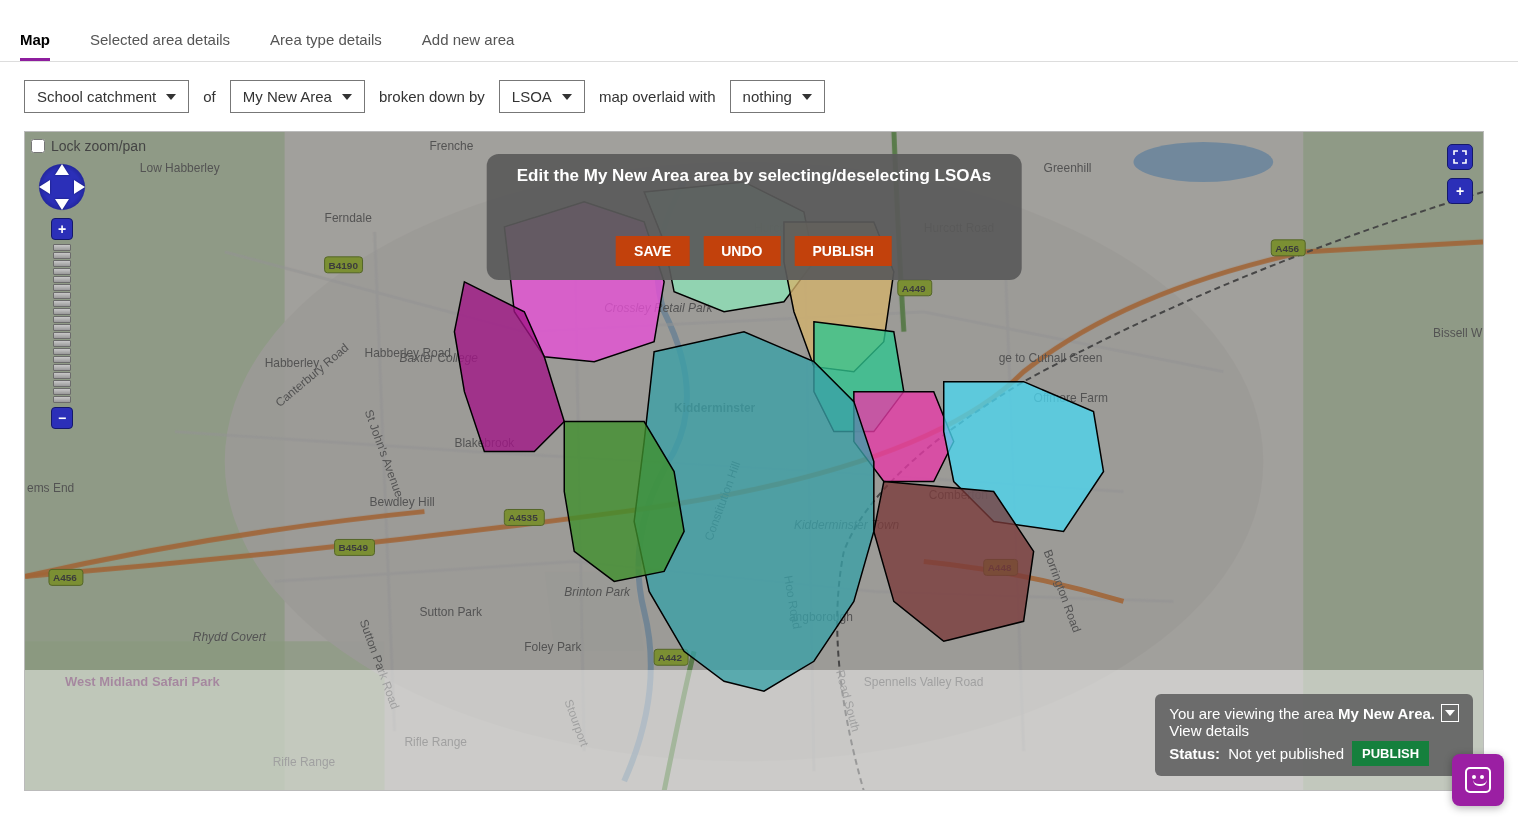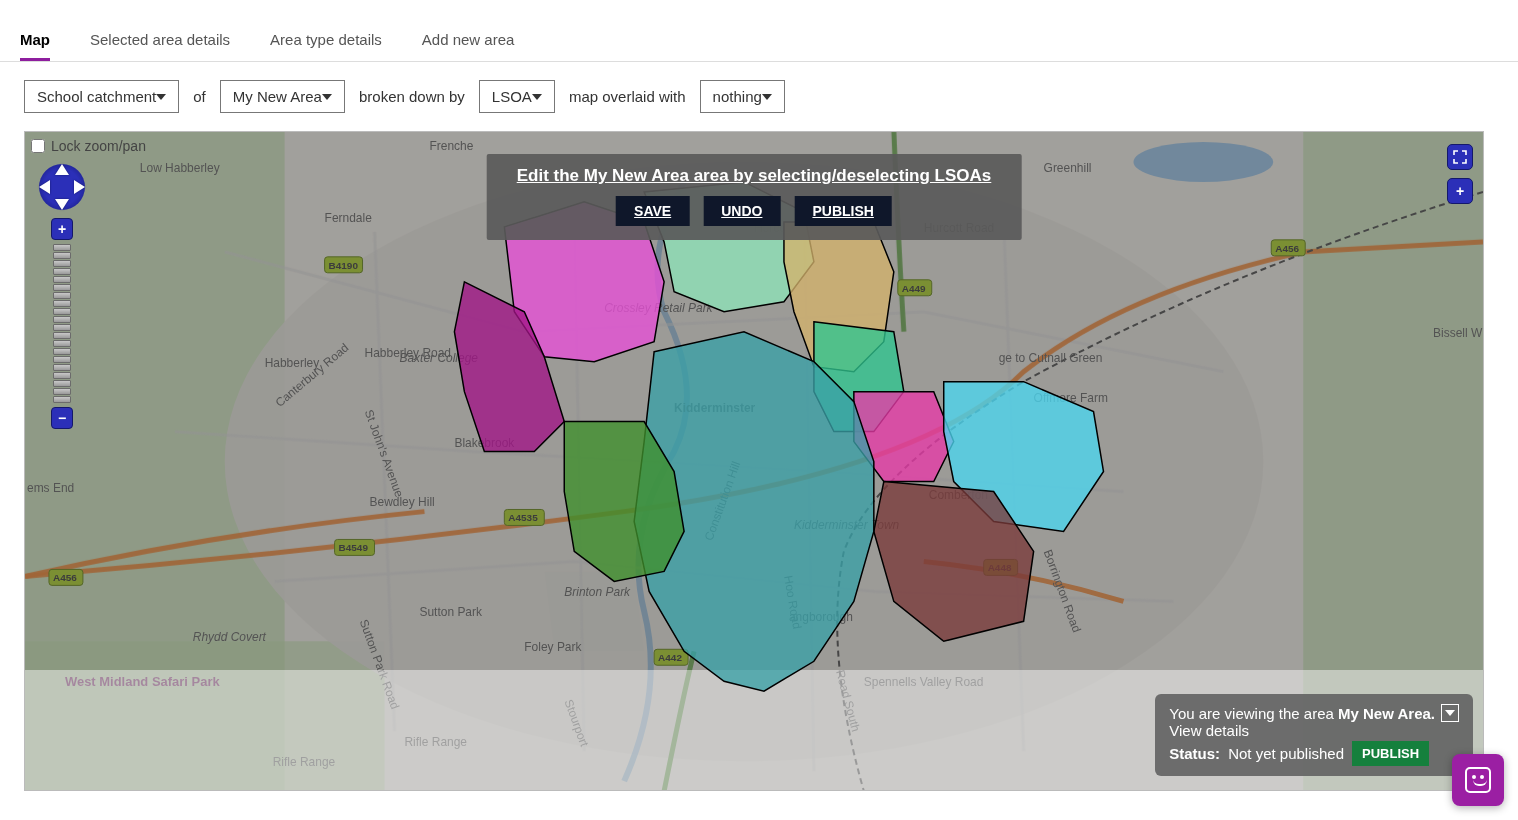--- a/index.html
+++ b/index.html
@@ -6,21 +6,21 @@
   body { font-family: "Segoe UI", Arial, sans-serif; font-size: 14px; color: #333; background: #fff; width: 1518px; height: 820px; overflow: hidden; }
 
   
   .tabs { display: flex; gap: 40px; padding: 23px 20px 0 20px; border-bottom: 1px solid #ddd; }
   .tab { padding: 8px 0 10px 0; color: #555; cursor: pointer; font-size: 15px; }
   .tab.active { color: #000; font-weight: 600; border-bottom: 3px solid #8e1e9e; }
 
   
   .filter-row { display: flex; align-items: center; gap: 14px; padding: 18px 24px; }
   .filter-text { color: #333; font-size: 15px; }
-  .dropdown { border: 1px solid #777; padding: 7px 12px; display: inline-flex; align-items: center; cursor: pointer; font-size: 15px; background: #fff; }
+  .dropdown { border: 1px solid #777; padding: 7px 12px; display: inline-flex; align-items: center; gap: 10px; cursor: pointer; font-size: 15px; background: #fff; }
   .caret-down { width: 0; height: 0; border-left: 5px solid transparent; border-right: 5px solid transparent; border-top: 6px solid #333; }
 
   
   .map-wrap { position: relative; margin: 0 24px; width: 1460px; height: 660px; border: 1px solid #bbb; overflow: hidden; }
 
   
   .lock-box { position: absolute; top: 6px; left: 6px; display: flex; align-items: center; gap: 6px; font-size: 14px; color: #444; z-index: 20; }
   .lock-box input { width: 14px; height: 14px; }
 
   
@@ -35,24 +35,24 @@
   .zoom-col { margin-top: 8px; display: flex; flex-direction: column; align-items: center; }
   .zoom-btn { width: 22px; height: 22px; background: #2b2fb8; border: 1px solid #14186b; color: #fff; display:flex; align-items:center; justify-content:center; font-weight:bold; border-radius: 4px; cursor:pointer; }
   .zoom-track { width: 18px; display:flex; flex-direction:column; gap:1px; margin:4px 0; }
   .zoom-step { height: 7px; background: linear-gradient(#c8c8c8,#9a9a9a); border:1px solid #6b6b6b; border-radius:1px; }
 
   
   .tr-btns { position: absolute; top: 12px; right: 10px; z-index: 30; display:flex; flex-direction: column; gap: 8px; }
   .sq-btn { width: 26px; height: 26px; background: #2b2fb8; border:1px solid #14186b; border-radius:5px; color:#fff; display:flex; align-items:center; justify-content:center; cursor:pointer; font-weight:bold; }
 
   
-  .edit-panel { position: absolute; top: 22px; left: 50%; transform: translateX(-50%); background: rgba(90,90,90,0.92); color: #fff; padding: 12px 30px 14px 30px; z-index: 25; text-align:center; border-radius:2px;text-decoration:underline; }
+  .edit-panel { position: absolute; top: 22px; left: 50%; transform: translateX(-50%); background: rgba(90,90,90,0.92); color: #fff; padding: 12px 30px 14px 30px; z-index: 25; text-align:center; border-radius:12px; }
   .edit-title { font-size: 17px; font-weight: 600; margin-bottom: 10px; }
   .edit-btns { display:flex; gap: 14px; justify-content:center; }
-  .btn-purple { background: #0f172a; color:#fff; padding: 7px 18px; border:none; font-size: 14px; font-weight:600; cursor:pointer; }
+  .btn-purple { background: #c2410c; color:#fff; padding: 7px 18px; border:none; font-size: 14px; font-weight:600; cursor:pointer;margin-top:40px; }
 
   
   .info-panel { position:absolute; right: 10px; bottom: 14px; background: rgba(100,100,100,0.92); color:#fff; padding: 10px 14px; z-index:25; font-size:15px; border-radius:6px; max-width: 360px; }
   .info-line1 { display:flex; align-items:center; gap:6px; }
   .chev-box { width:18px; height:18px; border:1px solid #fff; display:inline-flex; align-items:center; justify-content:center; cursor:pointer; }
   .chev-box::after { content:""; width:0; height:0; border-left:5px solid transparent; border-right:5px solid transparent; border-top:6px solid #fff; }
   .info-link { color:#fff; text-decoration:none; cursor:pointer; }
   .info-status { margin-top:2px; display:flex; align-items:center; gap:8px; }
   .btn-small { background:#15803d; color:#fff; border:none; padding:5px 10px; font-size:13px; font-weight:600; cursor:pointer; }
 

